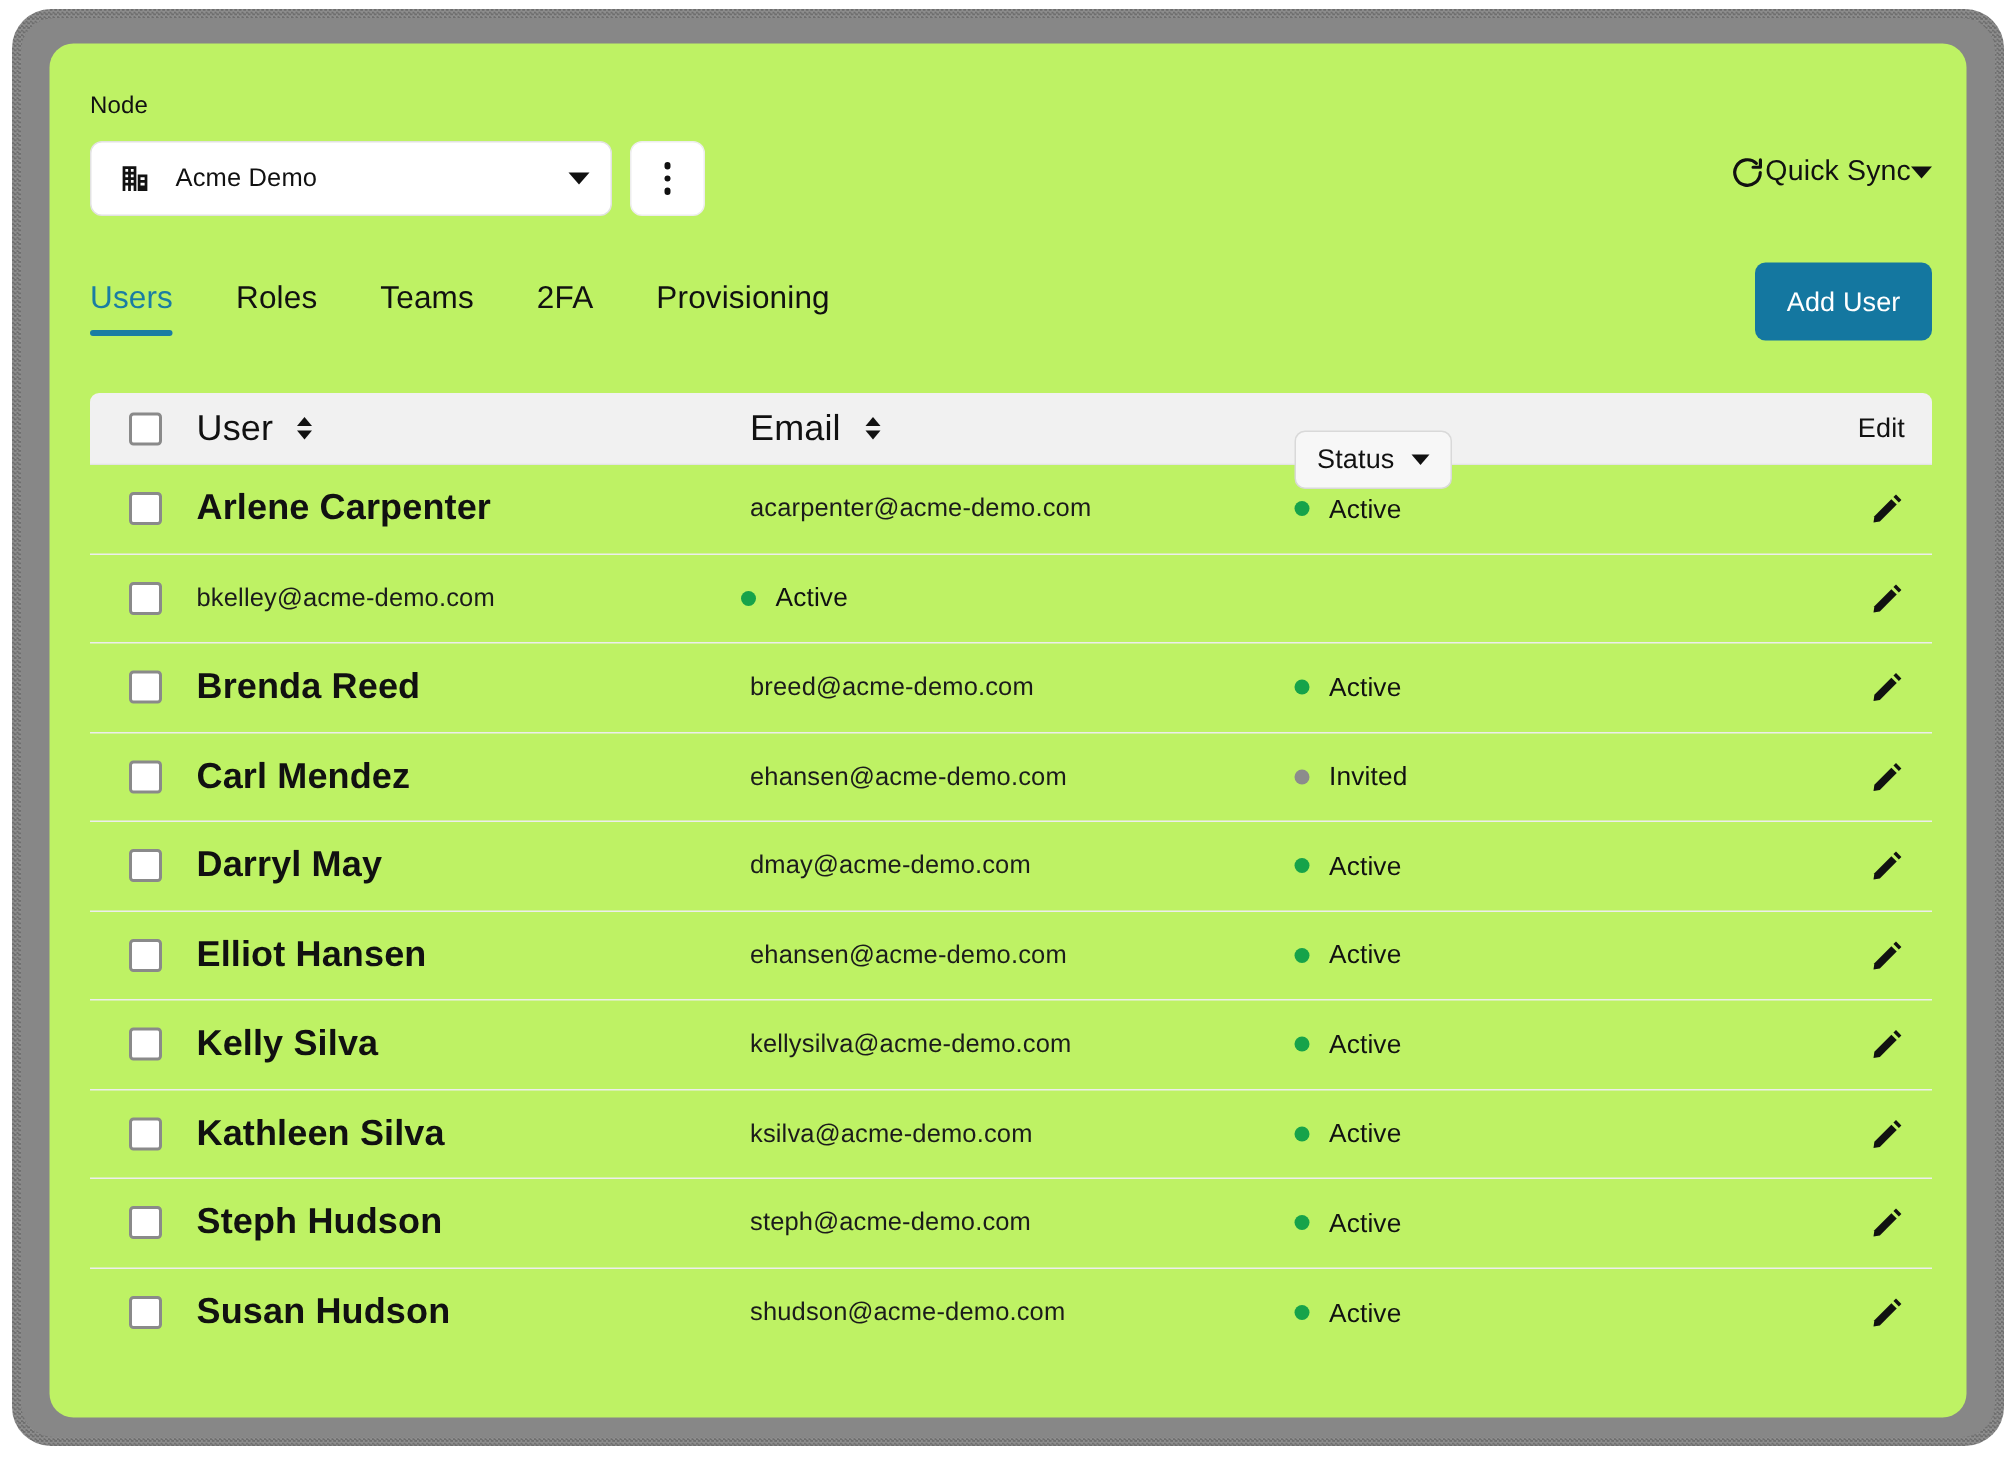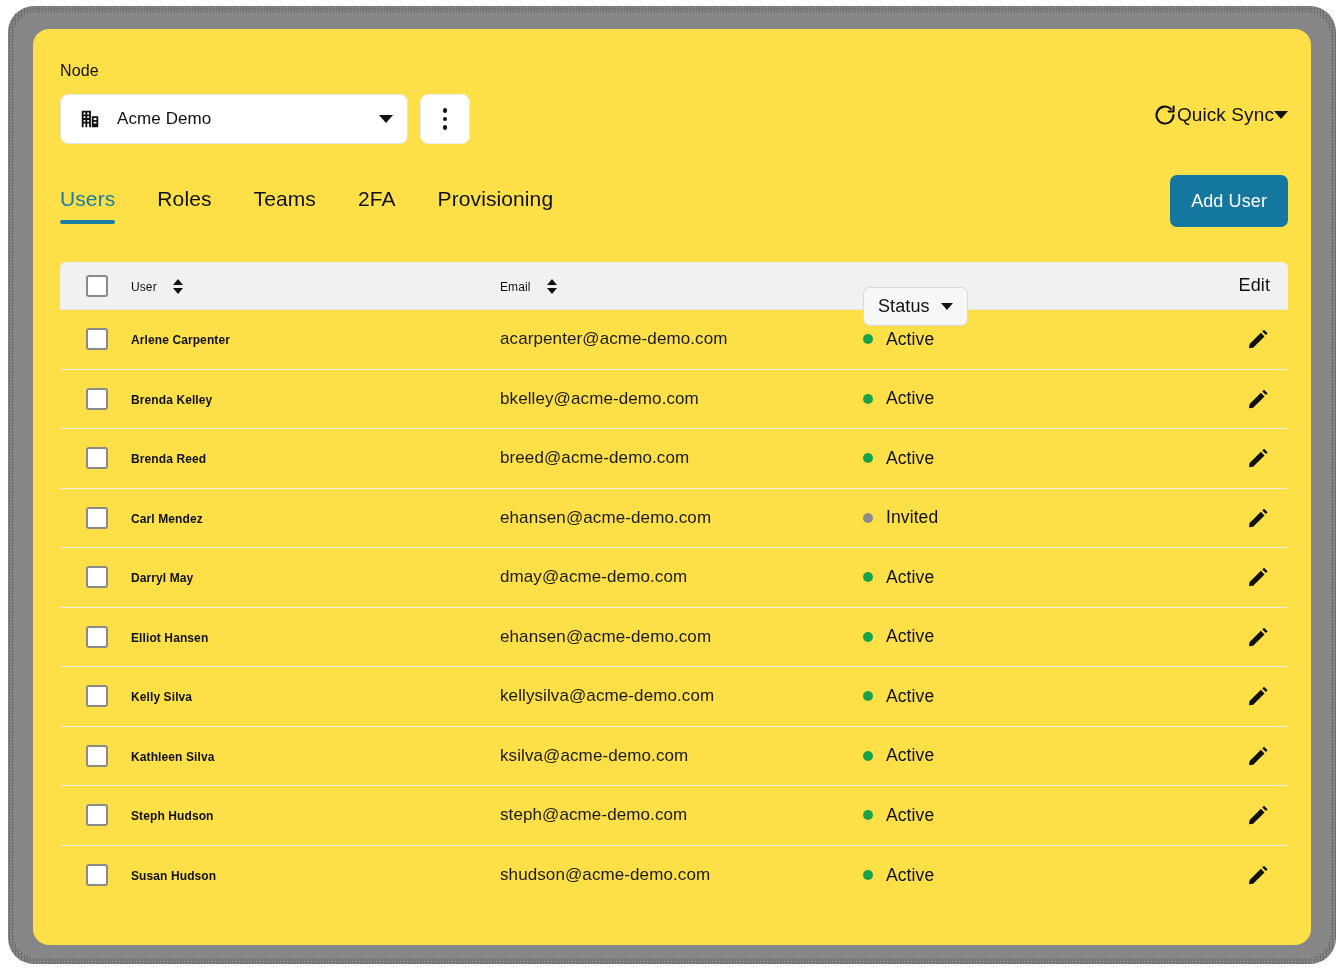--- a/index.html
+++ b/index.html
@@ -53,21 +53,21 @@
     background: #878787;
   }
 
   
   #card {
     position: absolute;
     left: 33px;
     top: 29px;
     width: 1278px;
     height: 916px;
-    background: #fde047;
+    background: #bef264;
     border-radius: 16px;
     overflow: hidden;
   }
 
   .inner {
     position: absolute;
     left: 27px;
     top: 0;
     width: 1228px;
     height: 100%;
@@ -223,21 +223,21 @@
 
   .chk {
     width: 22px; height: 22px;
     border: 2px solid #8a8a8a;
     border-radius: 3px;
     background: #fff;
     cursor: pointer;
   }
 
   .th-txt {
-    font-size: 12px;
+    font-size: 24px;
     color: #111;
     display: inline-flex;
     align-items: center;
     gap: 16px;
     cursor: pointer;
     letter-spacing: .1px;
     text-align: right;
   }
 
   .sorter { display: inline-flex; flex-direction: column; gap: 3px; }
@@ -257,21 +257,21 @@
     color: #111;
     cursor: pointer;
     font-family: "Liberation Sans", sans-serif;
     letter-spacing: .1px;
     margin-top: 42px;
   }
   .status-btn .caret-down { border-left-width: 6px; border-right-width: 6px; border-top-width: 7px; }
 
   .th-edit { font-size: 18px; color: #111; letter-spacing: .1px; }
 
-  .uname { font-size: 12px; font-weight: bold; color: #111; letter-spacing: .1px; }
+  .uname { font-size: 24px; font-weight: bold; color: #111; letter-spacing: .1px; }
   .uemail { font-size: 17px; color: #1b1b1b; letter-spacing: .1px; }
 
   .status-cell { display: inline-flex; align-items: center; gap: 13px; }
   .dot { width: 10px; height: 10px; border-radius: 50%; display: inline-block; }
   .status-text { font-size: 17.5px; color: #111; letter-spacing: .1px; }
 
   .pencil { width: 24px; height: 24px; cursor: pointer; }
 </style>
 </head>
 <body>
@@ -373,21 +373,20 @@
               <span class="pencil"><svg viewBox="0 0 24 24" width="24" height="24" fill="#111">
                   <path d="M3.6 17.1 14.9 5.8l3.6 3.6L7.2 20.7 3 21.3z"></path>
                   <path d="M16.3 4.4 18 2.7l3.6 3.6-1.7 1.7z"></path>
                 </svg></span>
             </div>
           </div>
           <div class="row">
             <div class="c-check">
               <span class="chk"></span>
             </div>
-            <div class="c-user"><span class="uname">Brenda Kelley</span></div>
             <div class="c-email"><span class="uemail">bkelley@acme-demo.com</span></div>
             <div class="c-status"><span class="status-cell">
                 <span class="dot" style="background:#16a34a"></span>
                 <span class="status-text">Active</span>
               </span></div>
             <div class="c-edit">
               <span class="pencil"><svg viewBox="0 0 24 24" width="24" height="24" fill="#111">
                   <path d="M3.6 17.1 14.9 5.8l3.6 3.6L7.2 20.7 3 21.3z"></path>
                   <path d="M16.3 4.4 18 2.7l3.6 3.6-1.7 1.7z"></path>
                 </svg></span>

